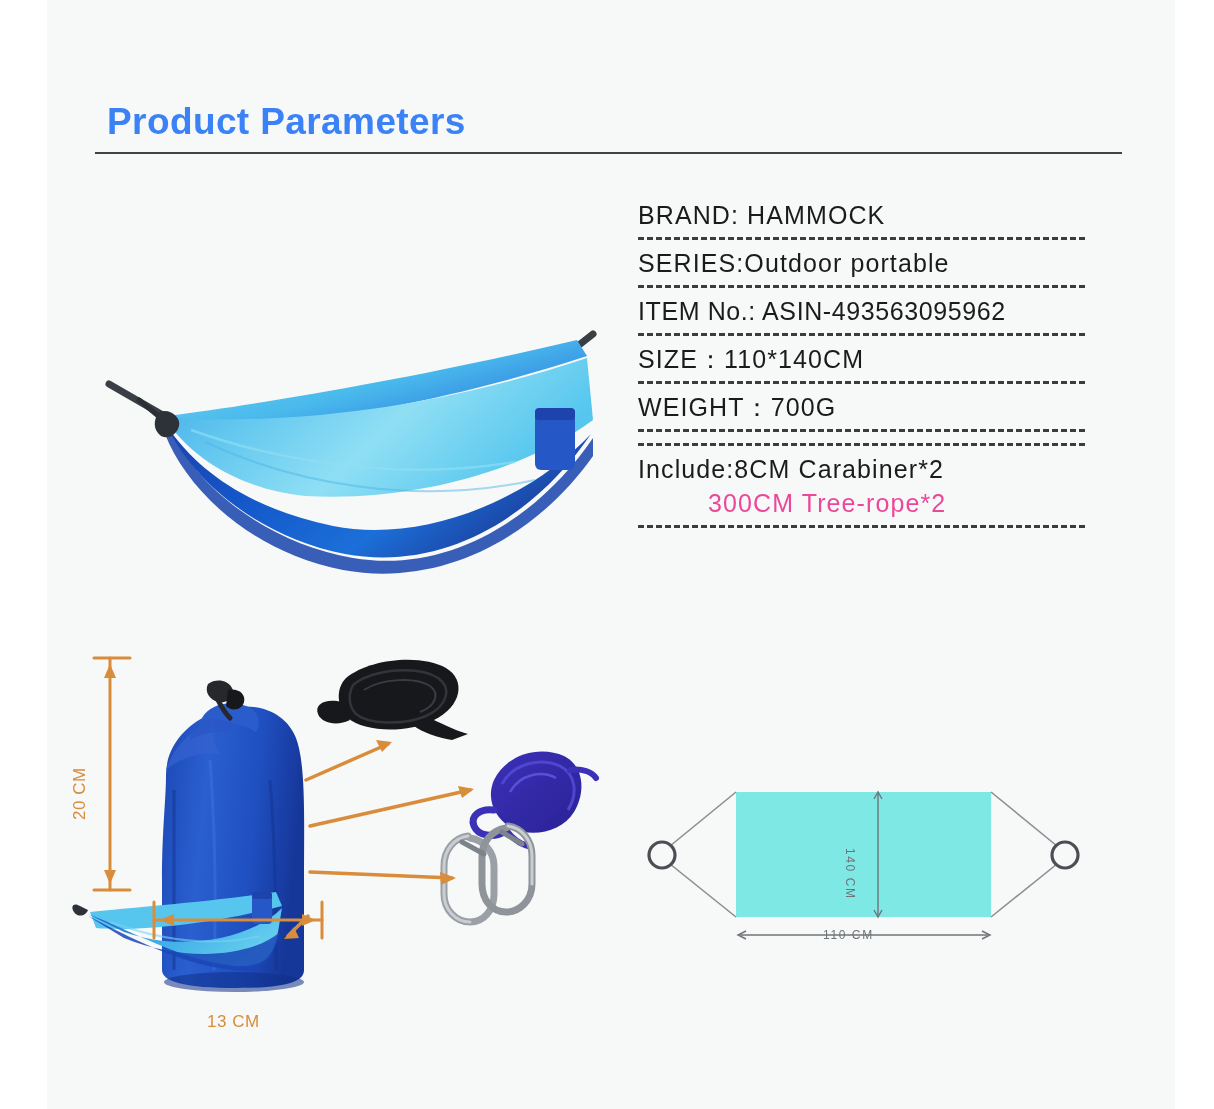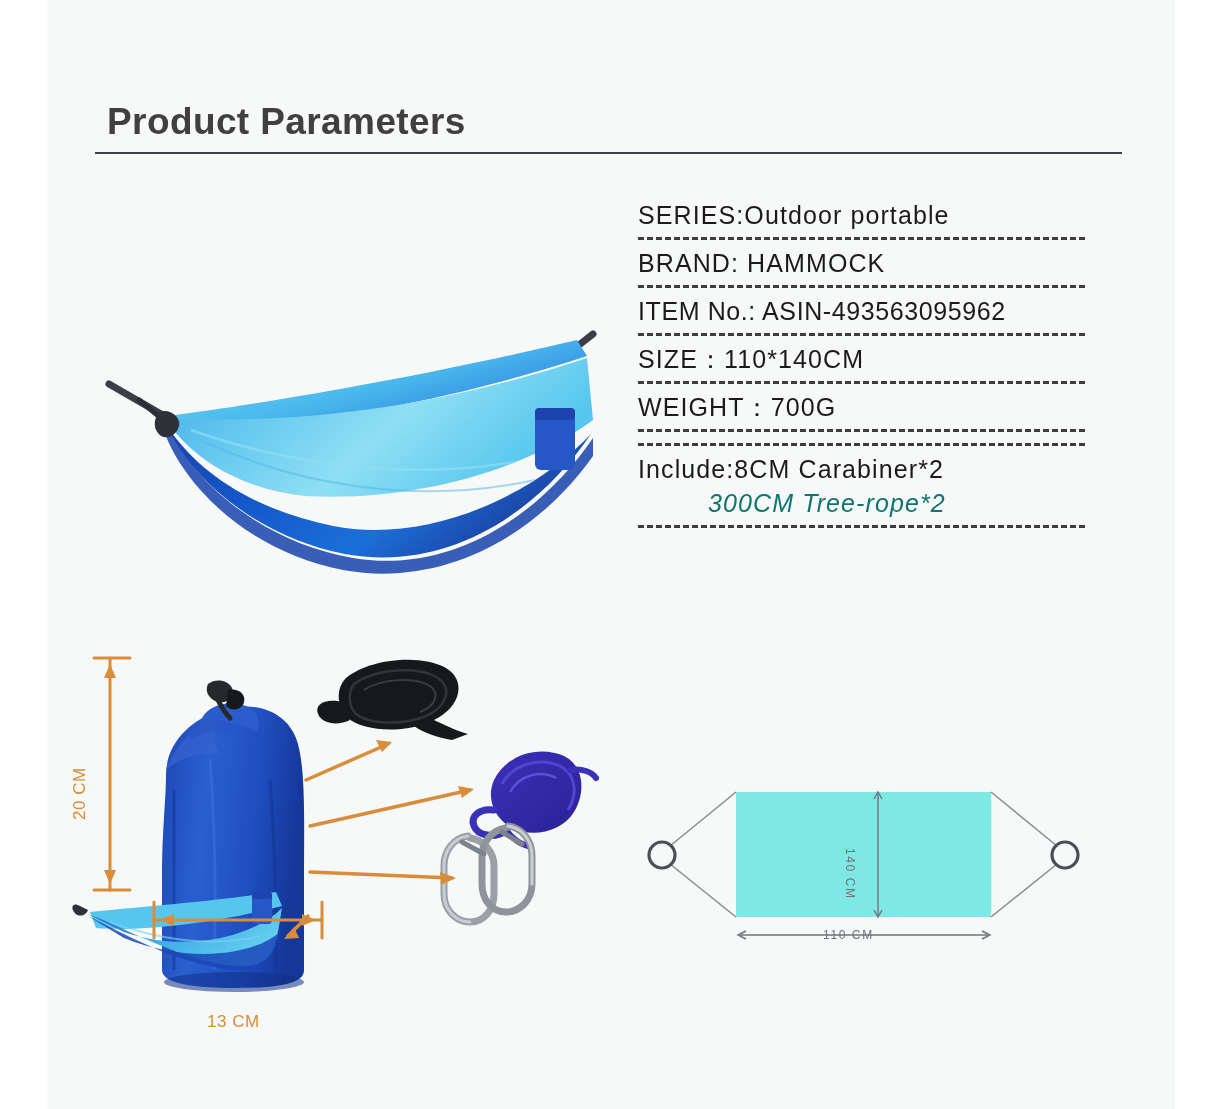--- a/index.html
+++ b/index.html
@@ -30,21 +30,21 @@
   }
 
   
   #page-title {
     position: absolute;
     left: 107px;
     top: 101px;
     font-size: 37px;
     font-weight: bold;
     letter-spacing: 0.4px;
-    color: #404040;
+    color: #3b82f6;
     white-space: nowrap;
   }
   #title-rule {
     position: absolute;
     left: 95px;
     top: 152px;
     width: 1027px;
     height: 2px;
     background: #3f4247;
   }
@@ -65,24 +65,23 @@
     line-height: 34px;
     letter-spacing: 1.1px;
     color: #1b1b1b;
     white-space: nowrap;
   }
   .spec-text.tight { letter-spacing: 0.6px; }
   .spec-sub {
     font-size: 25px;
     line-height: 34px;
     letter-spacing: 1.1px;
-    color: #0f766e;
+    color: #ec4899;
     white-space: nowrap;
     padding-left: 70px;
-    font-style: italic;
   }
   .spec-dash {
     margin-top: 5px;
     width: 447px;
     height: 0;
     border-top: 3px dashed #3c3c3c;
   }
 
   
   #hero {
@@ -325,25 +324,25 @@
       <path d="M104 163 L352 163" stroke="#6f7479" stroke-width="1.4" fill="none"></path>
       <path d="M110 159 L102 163 L110 167" stroke="#6f7479" stroke-width="1.4" fill="none"></path>
       <path d="M346 159 L354 163 L346 167" stroke="#6f7479" stroke-width="1.4" fill="none"></path>
     </svg>
   </div>
   <div id="diagram-width-label" class="diagram-label">110 CM</div>
   <div id="diagram-height-label" class="diagram-label">140 CM</div>
 
   <div id="spec-list">
       <div class="spec-row">
+        <div class="spec-text">BRAND: HAMMOCK</div>
+        <div class="spec-dash"></div>
+      </div>
+      <div class="spec-row">
         <div class="spec-text">SERIES:Outdoor portable</div>
-        <div class="spec-dash"></div>
-      </div>
-      <div class="spec-row">
-        <div class="spec-text">BRAND: HAMMOCK</div>
         <div class="spec-dash"></div>
       </div>
       <div class="spec-row">
         <div class="spec-text tight">ITEM No.:  ASIN-493563095962</div>
         <div class="spec-dash"></div>
       </div>
       <div class="spec-row">
         <div class="spec-text">SIZE：110*140CM</div>
         <div class="spec-dash"></div>
       </div>

